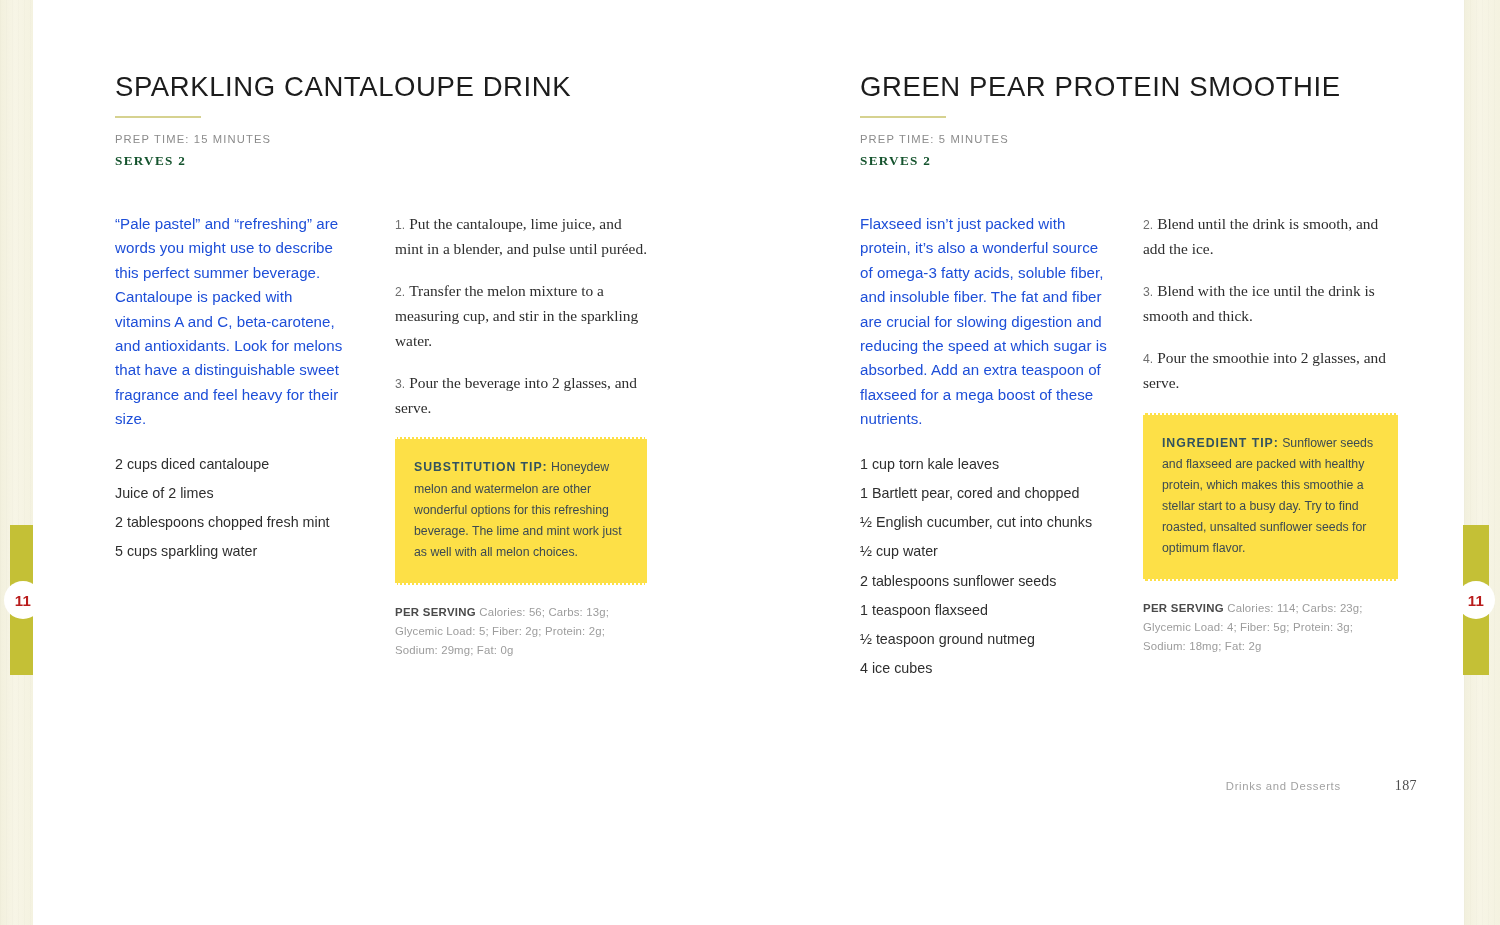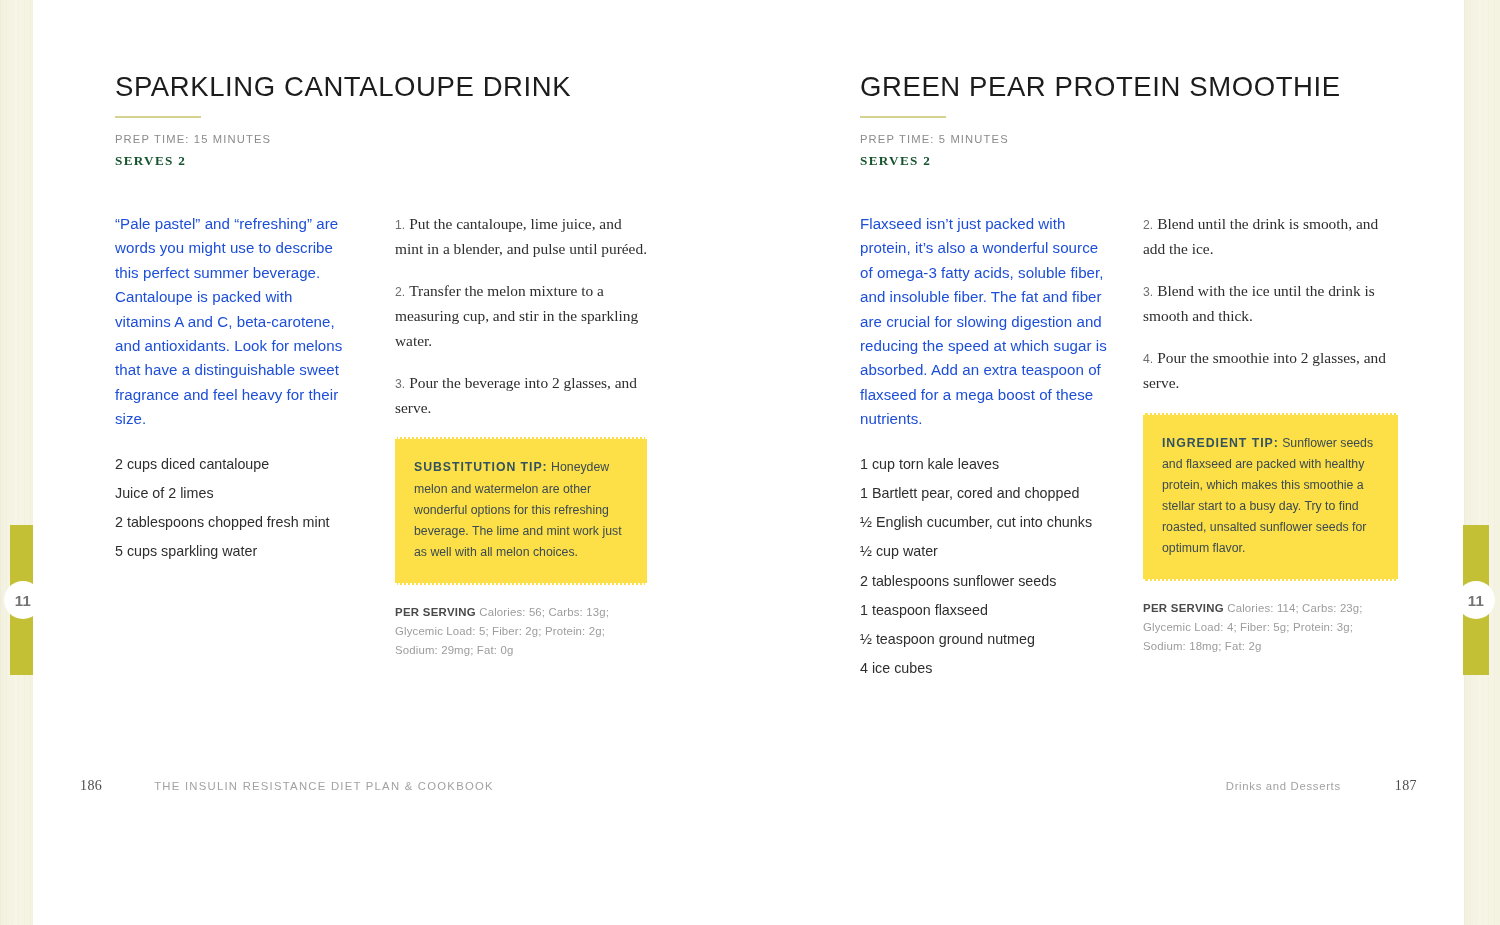--- a/index.html
+++ b/index.html
@@ -44,21 +44,21 @@
   }
   .tab-left  { left: 10px;  top: 525px; width: 23px; height: 150px; }
   .tab-right { right: 11px; top: 525px; width: 26px; height: 150px; }
 
   .tab-badge {
     position: absolute;
     width: 38px;
     height: 38px;
     border-radius: 50%;
     background: #ffffff;
-    color: #737373;
+    color: #b91c1c;
     font-size: 15px;
     font-weight: 700;
     letter-spacing: 0.3px;
     display: flex;
     align-items: center;
     justify-content: center;
   }
   .tab-badge-left  { left: 4px;   top: 581px; }
   .tab-badge-right { right: 5px;  top: 581px; }
 
@@ -278,24 +278,20 @@
           <div class="tip-box">
             <p class="tip-text"><span class="tip-label">SUBSTITUTION TIP:</span><span> Honeydew melon and watermelon are other wonderful options for this refreshing beverage. The lime and mint work just as well with all melon choices.</span></p>
           </div>
 
           <p class="nutrition"><span class="label">PER SERVING</span><span> Calories: 56; Carbs: 13g; Glycemic Load: 5; Fiber: 2g; Protein: 2g; Sodium: 29mg; Fat: 0g</span></p>
         </div>
 
       </div>
     </div>
 
-    <div class="footer footer-left">
-      <span class="folio">186</span>
-      <span class="running-head">THE INSULIN RESISTANCE DIET PLAN &amp; COOKBOOK</span>
-    </div>
   </div>
 
   <div class="page page-right">
     <div class="recipe">
 
       <h1 class="recipe-title">GREEN PEAR PROTEIN SMOOTHIE</h1>
       <div class="title-rule"></div>
       <div class="prep-time">PREP TIME: 5 MINUTES</div>
       <div class="serves">SERVES 2</div>
 

